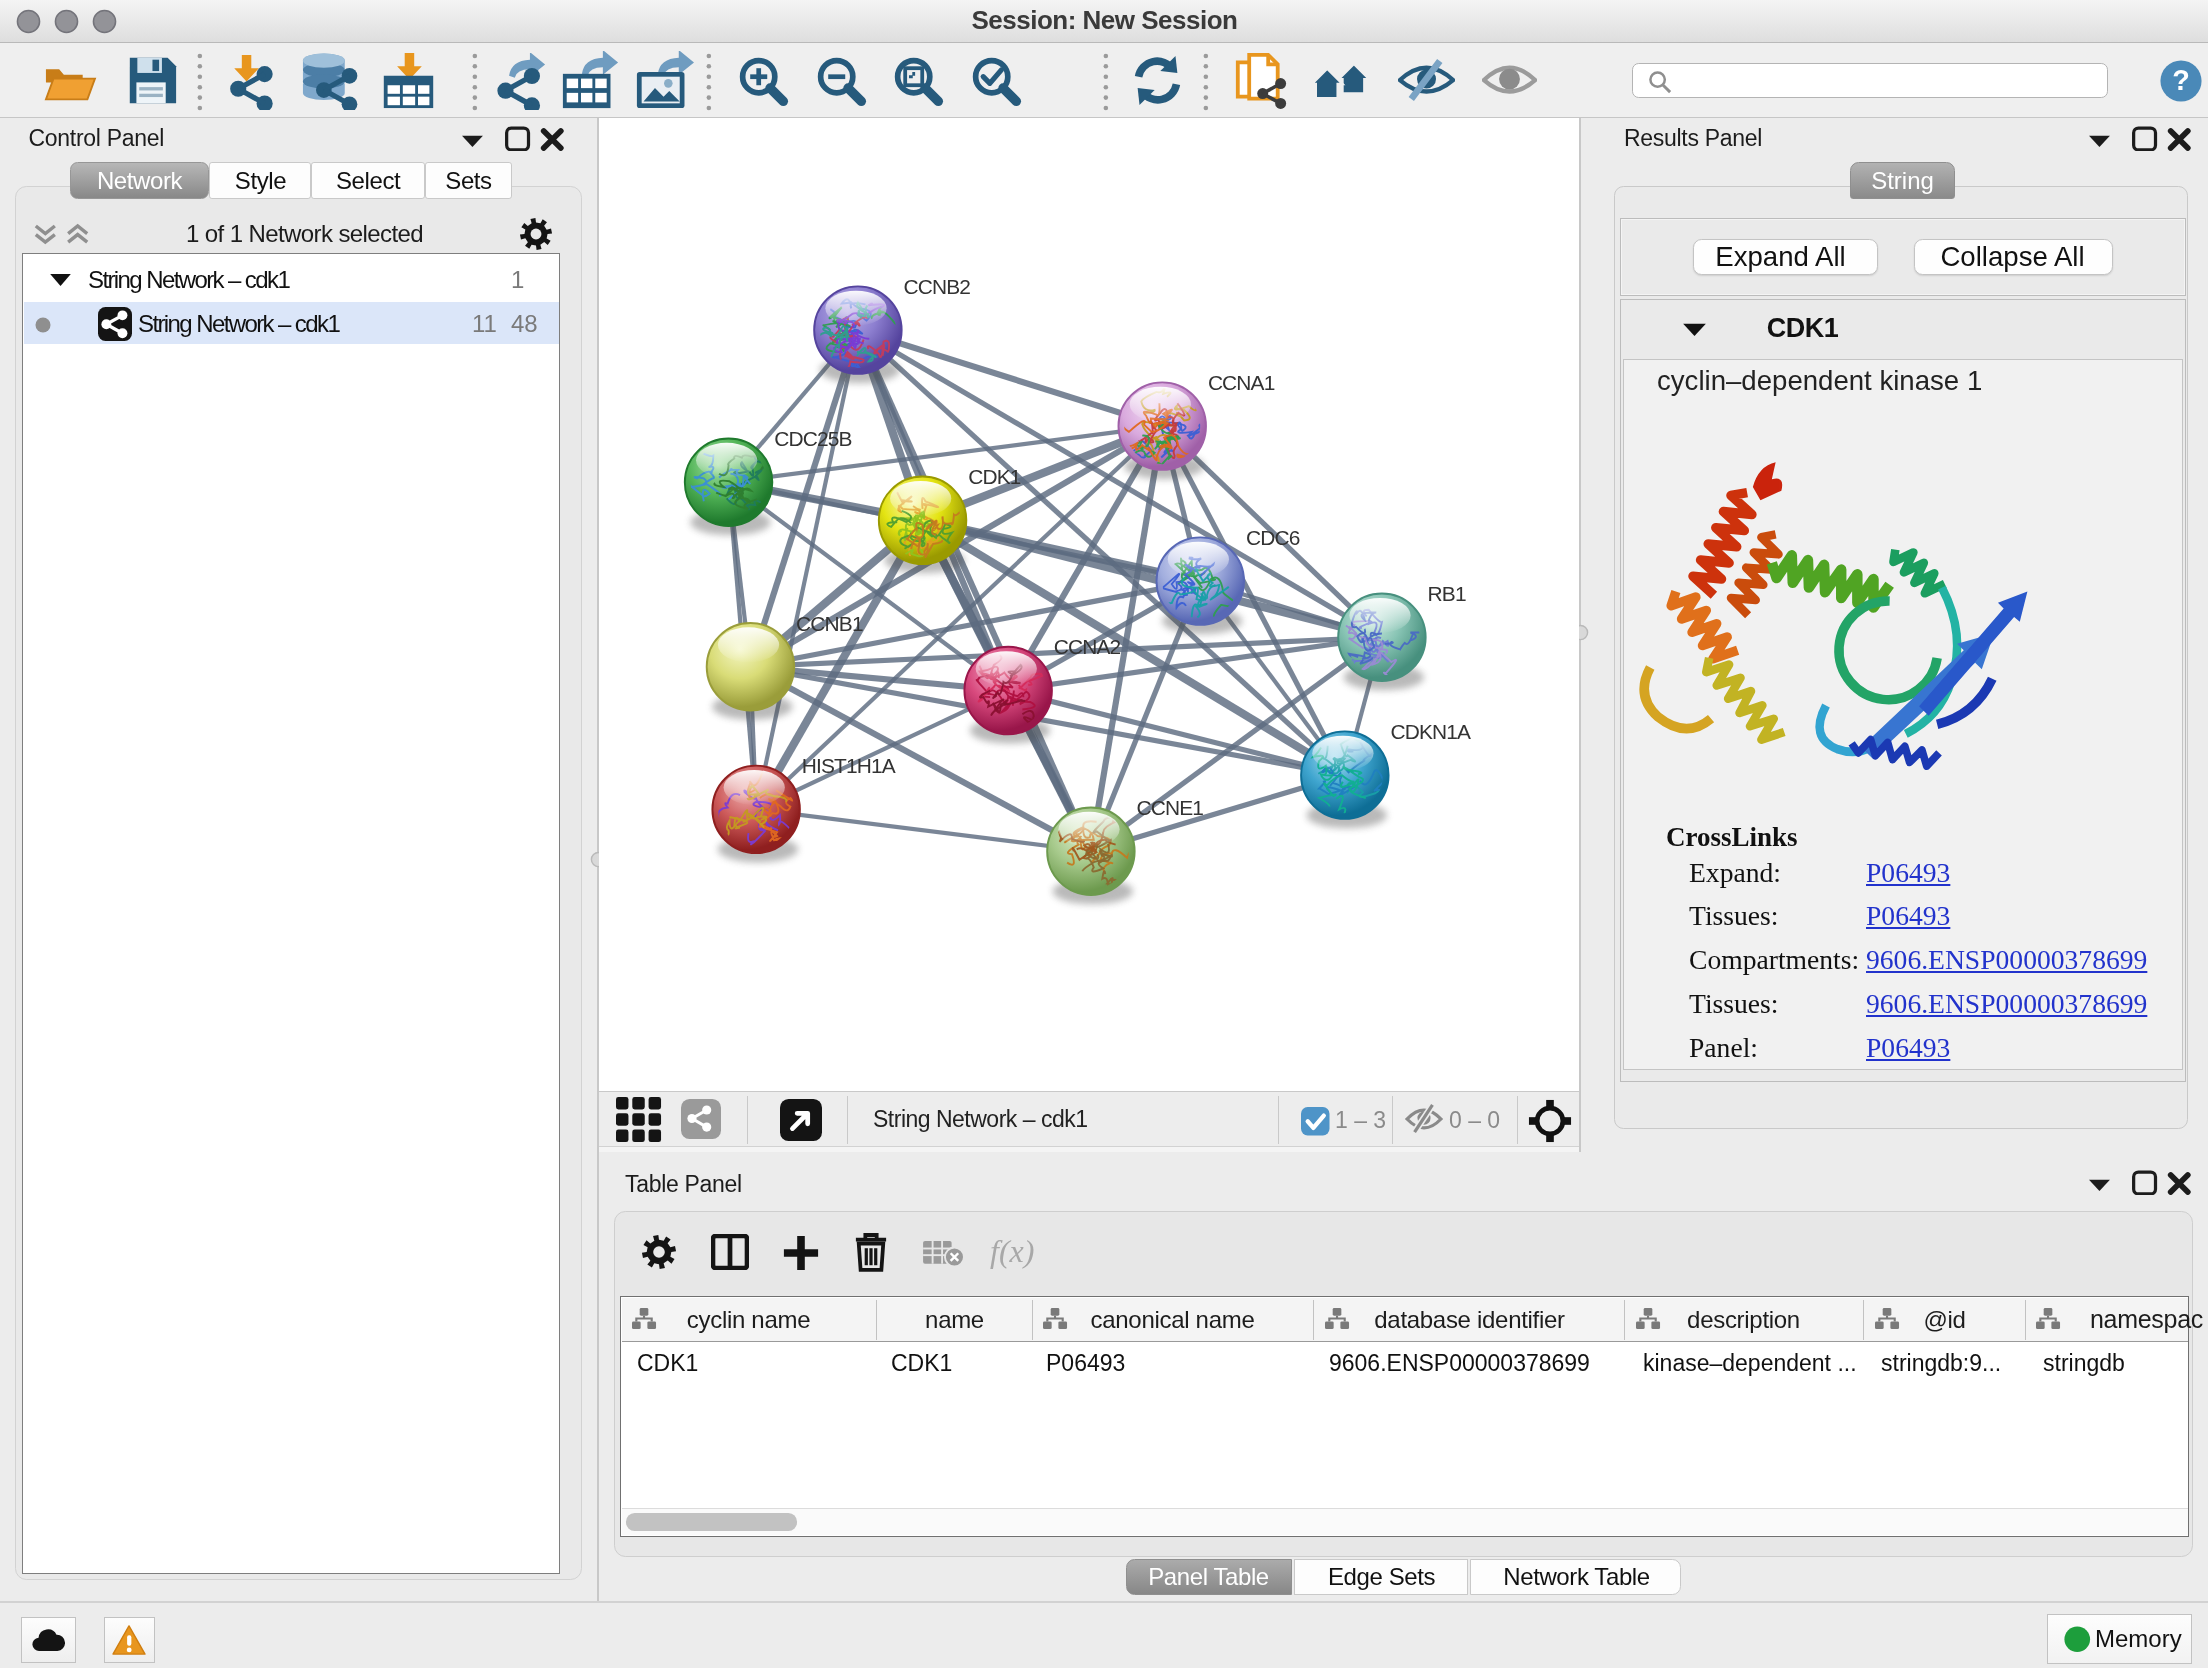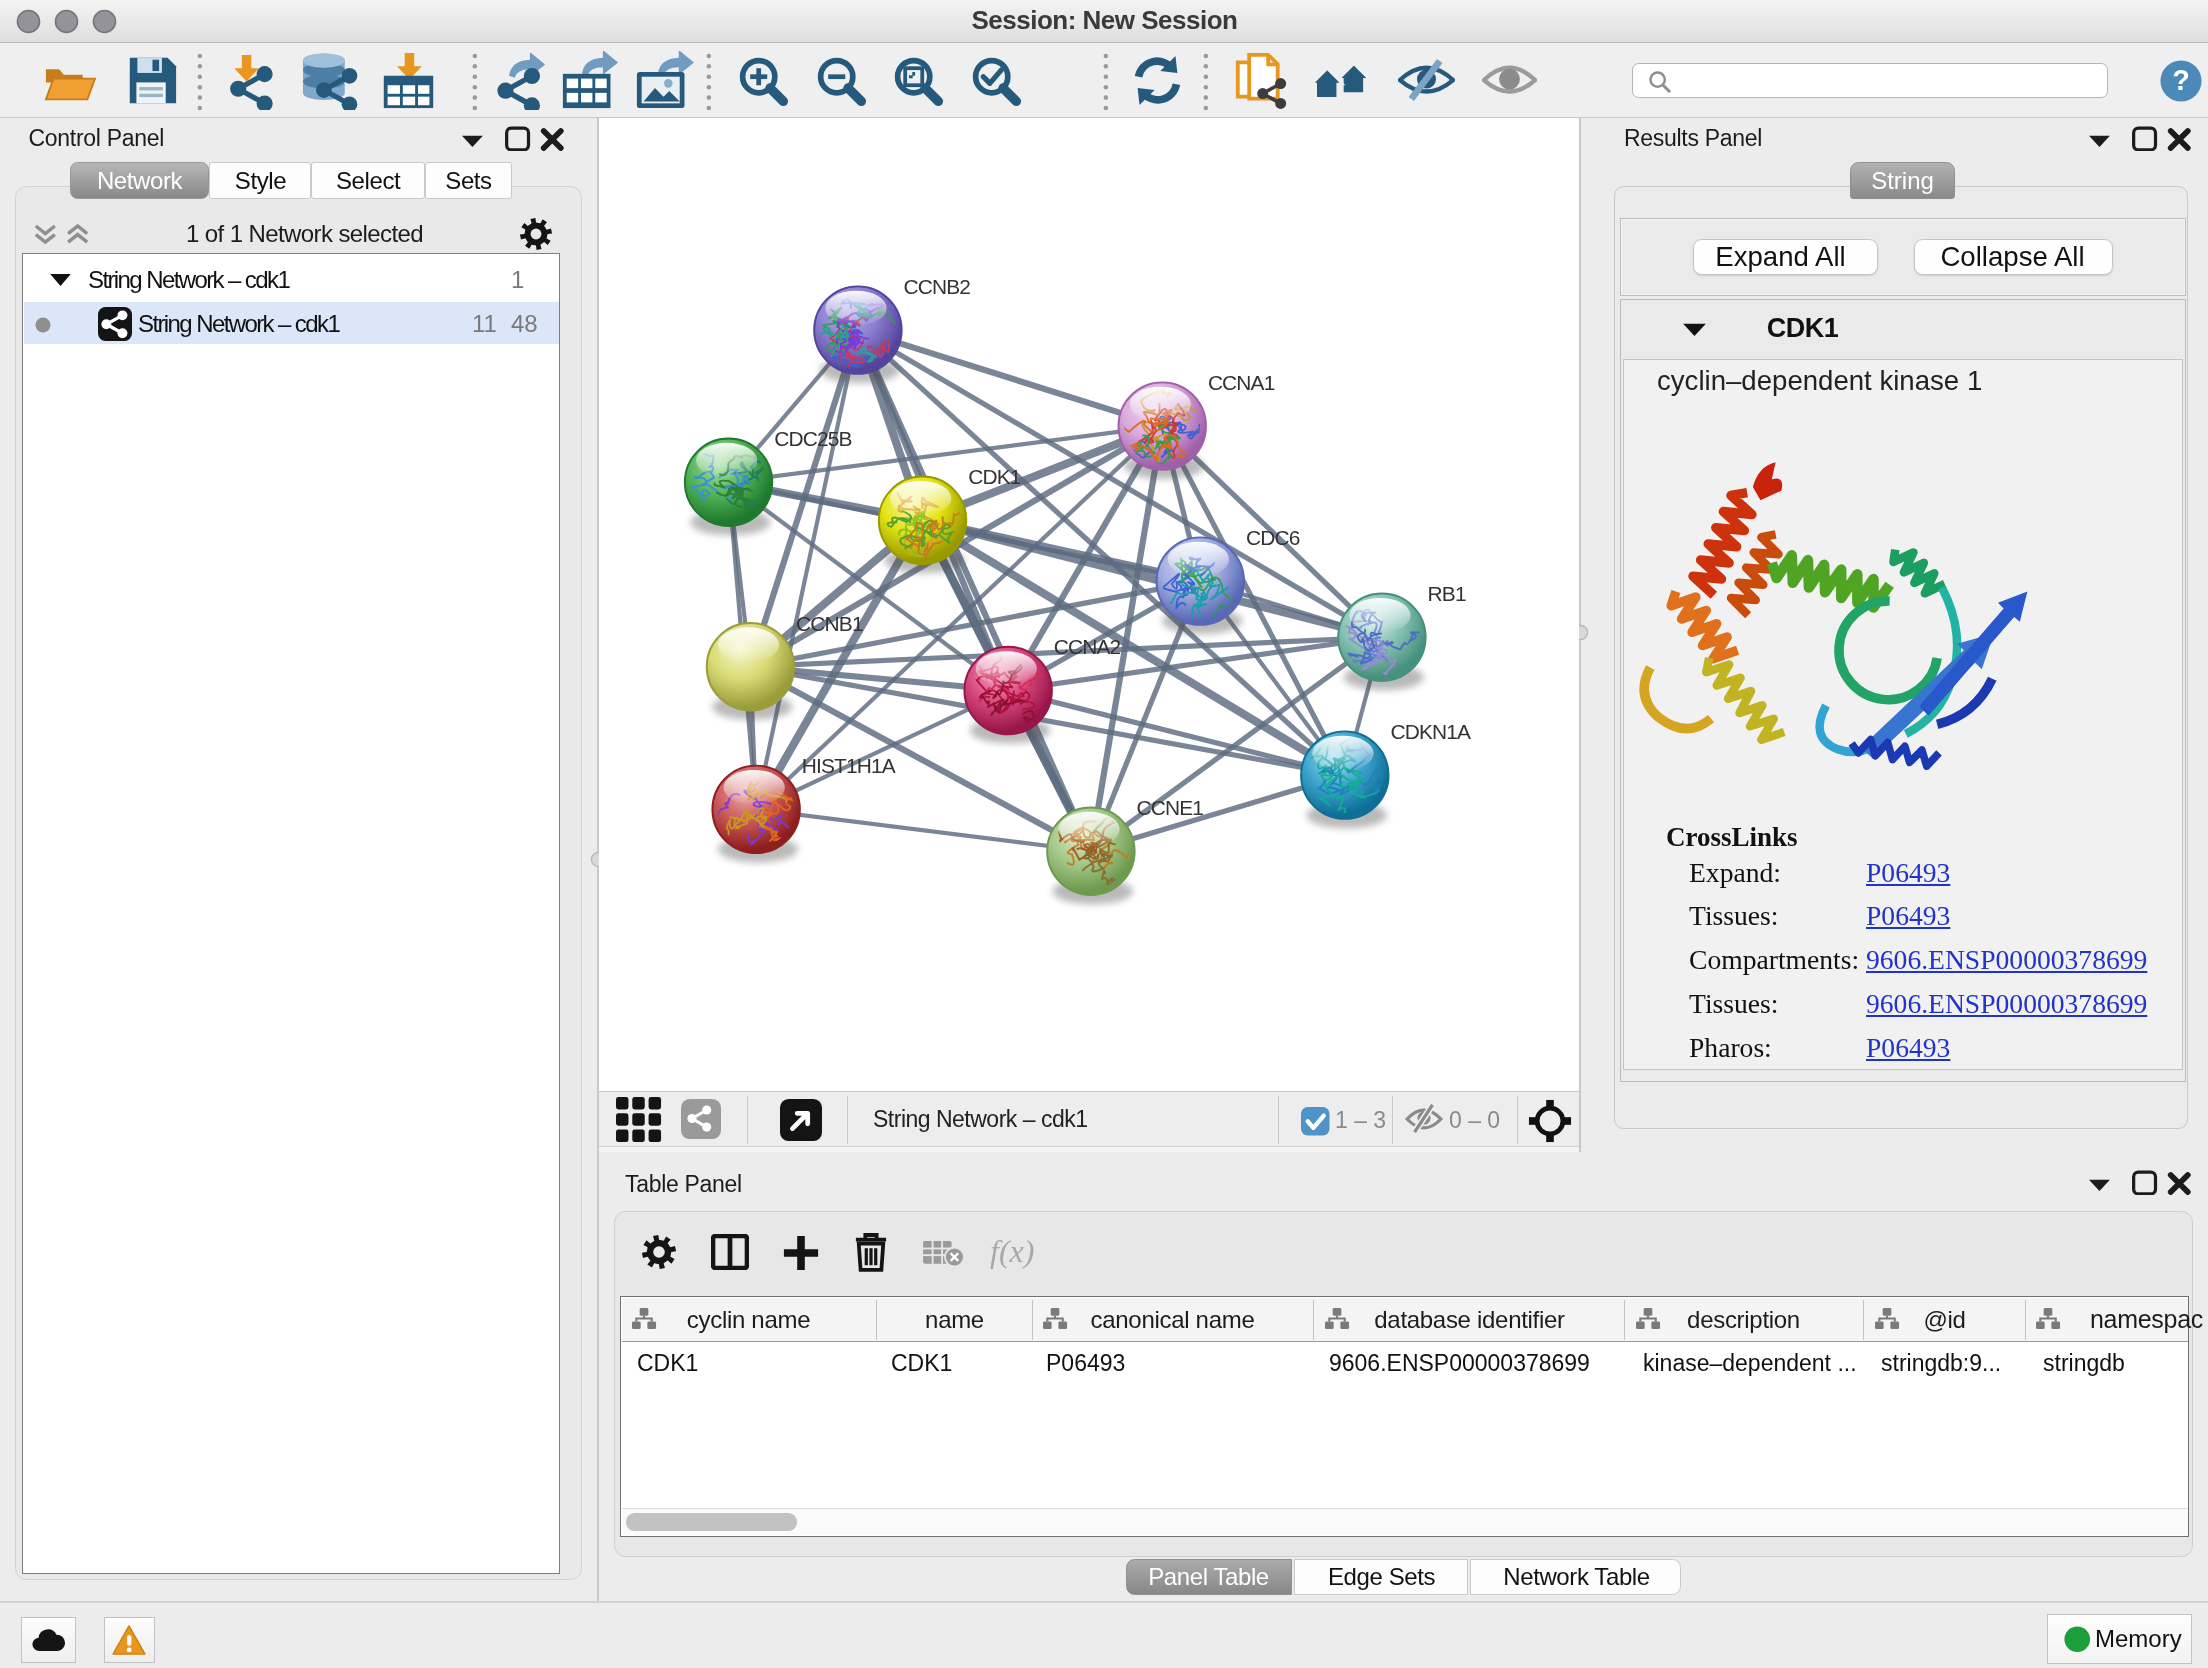--- a/index.html
+++ b/index.html
@@ -767,21 +767,21 @@
   </svg>
 <div style="position:absolute;left:1666px;top:811px;font:bold 27px &quot;Liberation Serif&quot;, serif;line-height:53px;white-space:pre;color:#111;">CrossLinks</div>
 <div style="position:absolute;left:1689px;top:845px;font:normal 27.6px &quot;Liberation Serif&quot;, serif;line-height:55px;white-space:pre;color:#111;">Expand:</div>
 <div style="position:absolute;left:1866px;top:845px;font:normal 27.6px &quot;Liberation Serif&quot;, serif;line-height:55px;white-space:pre;color:#2233cc;text-decoration:underline;">P06493</div>
 <div style="position:absolute;left:1689px;top:888px;font:normal 27.6px &quot;Liberation Serif&quot;, serif;line-height:55px;white-space:pre;color:#111;">Tissues:</div>
 <div style="position:absolute;left:1866px;top:888px;font:normal 27.6px &quot;Liberation Serif&quot;, serif;line-height:55px;white-space:pre;color:#2233cc;text-decoration:underline;">P06493</div>
 <div style="position:absolute;left:1689px;top:932px;font:normal 27.6px &quot;Liberation Serif&quot;, serif;line-height:55px;white-space:pre;color:#111;">Compartments:</div>
 <div style="position:absolute;left:1866px;top:932px;font:normal 27.6px &quot;Liberation Serif&quot;, serif;line-height:55px;white-space:pre;color:#2233cc;text-decoration:underline;">9606.ENSP00000378699</div>
 <div style="position:absolute;left:1689px;top:976px;font:normal 27.6px &quot;Liberation Serif&quot;, serif;line-height:55px;white-space:pre;color:#111;">Tissues:</div>
 <div style="position:absolute;left:1866px;top:976px;font:normal 27.6px &quot;Liberation Serif&quot;, serif;line-height:55px;white-space:pre;color:#2233cc;text-decoration:underline;">9606.ENSP00000378699</div>
-<div style="position:absolute;left:1689px;top:1020px;font:normal 27.6px &quot;Liberation Serif&quot;, serif;line-height:55px;white-space:pre;color:#111;">Pharos:</div>
+<div style="position:absolute;left:1689px;top:1020px;font:normal 27.6px &quot;Liberation Serif&quot;, serif;line-height:55px;white-space:pre;color:#111;">Panel:</div>
 <div style="position:absolute;left:1866px;top:1020px;font:normal 27.6px &quot;Liberation Serif&quot;, serif;line-height:55px;white-space:pre;color:#2233cc;text-decoration:underline;">P06493</div>
 <div style="position:absolute;left:599px;top:1152px;width:1609px;height:449px;background:#ececec;"></div>
 <div style="position:absolute;left:625px;top:1161px;font:normal 23px &quot;Liberation Sans&quot;, sans-serif;line-height:46px;white-space:pre;color:#1c1c1c;letter-spacing:-0.3px;">Table Panel</div>
 <svg style="position:absolute;left:2089px;top:1170px;" width="114" height="25" viewBox="0 0 120 26">
     <path d="M0 4 L22 4 L11 16 z" fill="#1c1c1c" transform="translate(0,6)"></path>
     <rect x="47" y="-1" width="23" height="23" rx="5" fill="none" stroke="#1c1c1c" stroke-width="3.4" transform="translate(0,3)"></rect>
     <g transform="translate(84,3)" stroke="#1c1c1c" stroke-width="6" stroke-linecap="round">
       <line x1="2" y1="2" x2="20" y2="20"></line>
       <line x1="20" y1="2" x2="2" y2="20"></line>
     </g>

